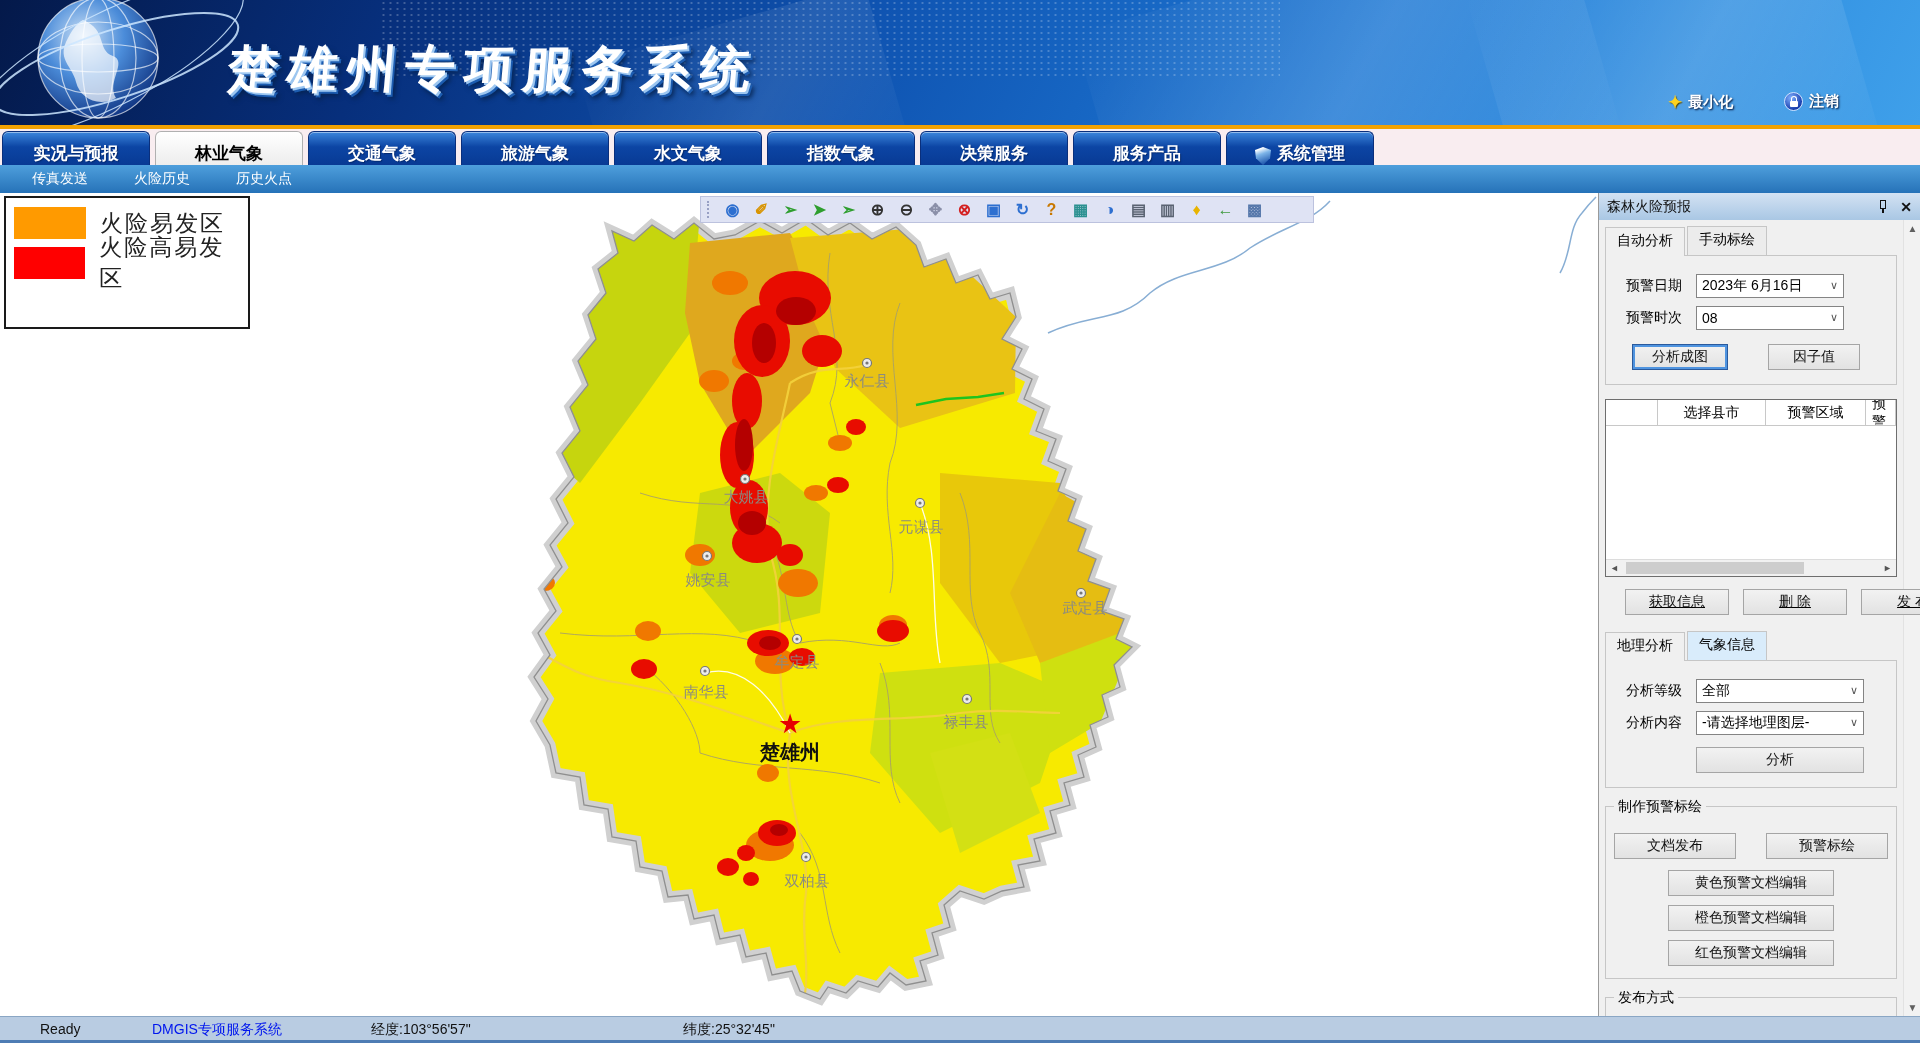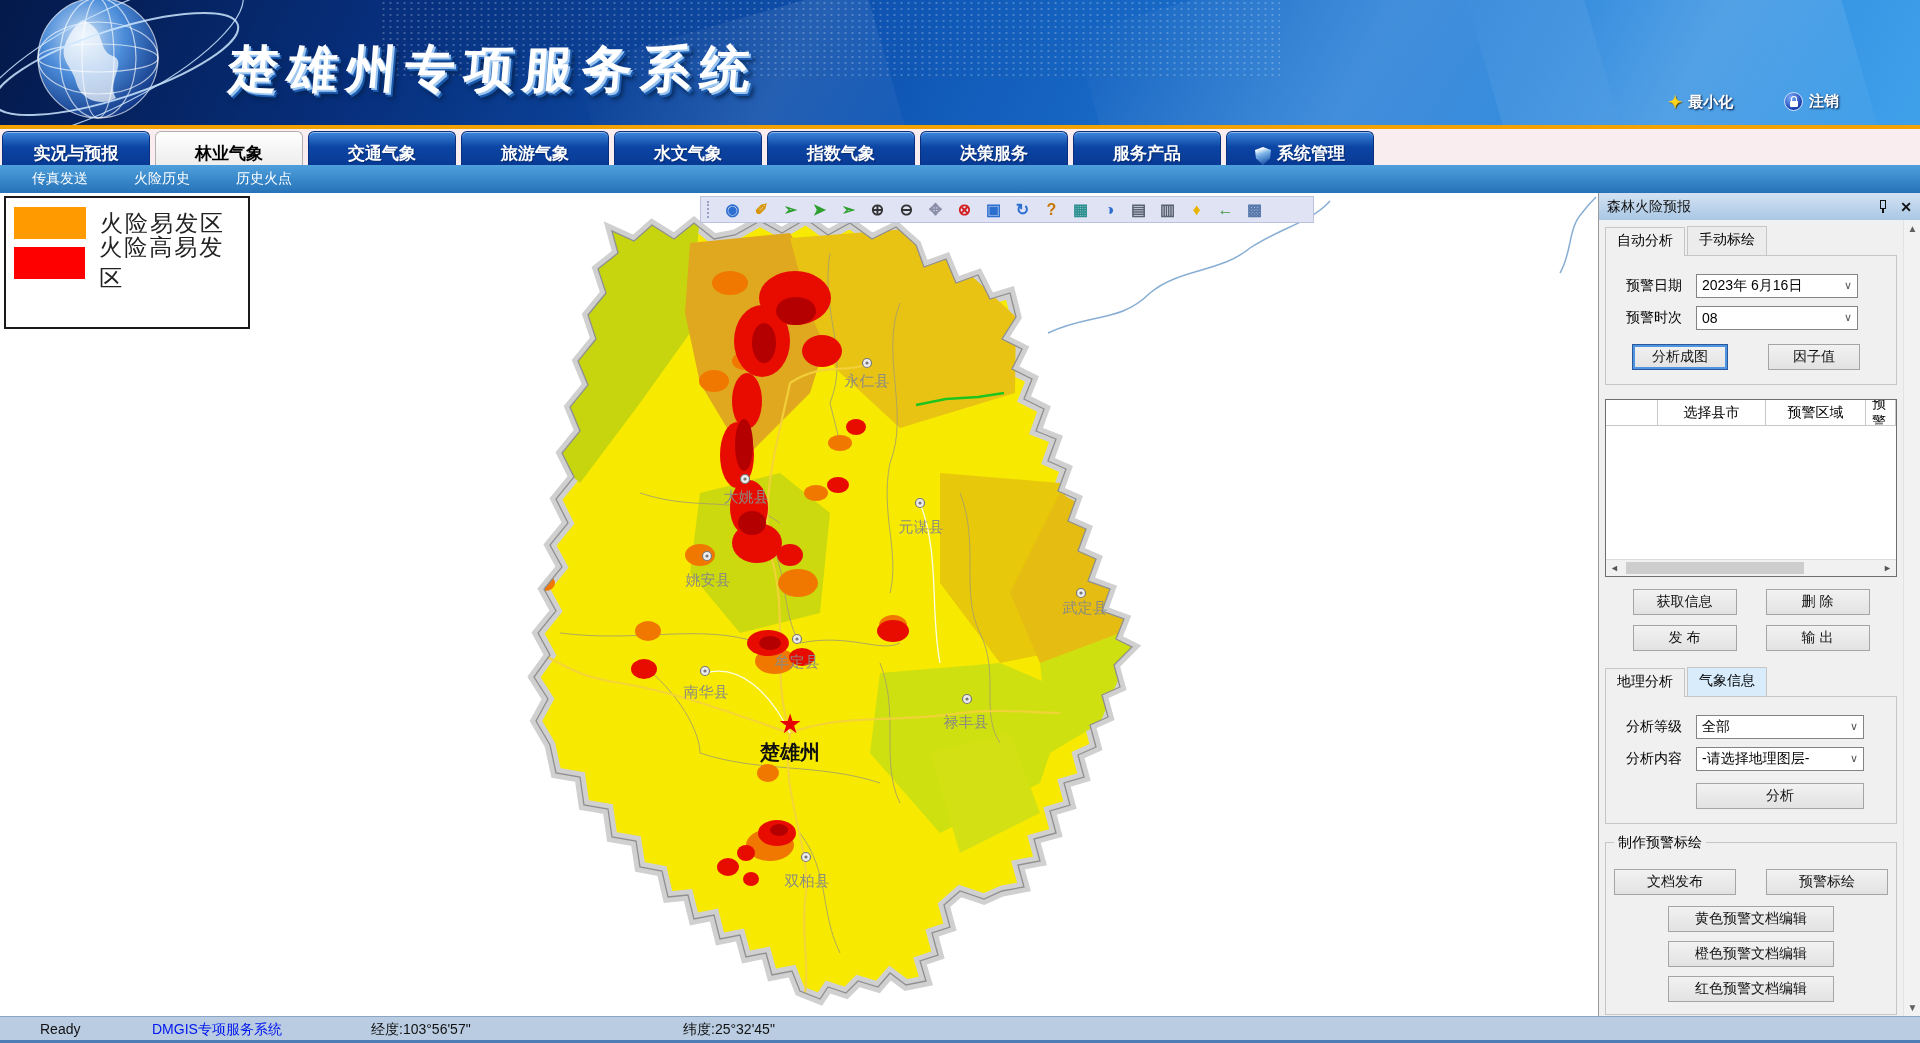--- a/index.html
+++ b/index.html
@@ -88,37 +88,37 @@
   .vs-arrow { position:absolute; left:0; width:17px; height:17px; color:#606060; font-size:10px; text-align:center; line-height:17px; cursor:pointer; }
   .vs-up { top:0; } .vs-down { bottom:0; }
   .ptabs { display:flex; margin:6px 0 0 6px; position:relative; z-index:2; }
   .ptab { padding:4px 11px 5px; border:1px solid #c6c6c6; border-bottom:none; background:#ececec;
     cursor:pointer; margin-right:2px; font-size:14px; }
   .ptab.active { background:#f0f0f0; position:relative; top:1px; padding-bottom:6px; }
   .ptab.blue { background:#d9ecfb; }
   .tabpage { margin:0 6px; border:1px solid #c6c6c6; background:#f0f0f0; position:relative; padding:10px 0 12px; }
   .frow { display:flex; align-items:center; margin:8px 0 0 20px; }
   .flabel { width:70px; }
-  .combo { width:162px; height:24px; background:#fff; border:1px solid #848484; position:relative;
+  .combo { width:148px; height:24px; background:#fff; border:1px solid #848484; position:relative;
     display:flex; align-items:center; padding:0 22px 0 5px; cursor:pointer; white-space:nowrap; overflow:hidden; }
   .combo::after { content:"∨"; position:absolute; right:5px; top:4px; color:#555; font-size:11px; }
   .btn { border:1px solid #a5a5a5; background:linear-gradient(#f2f2f2,#e2e2e2); height:26px;
     display:inline-flex; align-items:center; justify-content:center; font-size:14px; cursor:pointer; color:#111; }
   .btnrow1 { display:flex; margin:14px 0 2px 26px; gap:40px; }
   .btn-analyze-map { width:96px; border:1px solid #2b5a9c; box-shadow:0 0 0 2px #4f94e0 inset; }
   .btn-factor { width:92px; }
   .ptable { margin:14px 6px 0; height:178px; background:#fff; border:1px solid #6e6e6e; position:relative; }
   .thead { display:flex; height:26px; border-bottom:1px solid #c8c8c8; }
   .th { border-right:1px solid #c8c8c8; display:flex; align-items:center; justify-content:center; font-size:14px; }
   .th0 { width:52px; } .th1 { width:108px; } .th2 { width:100px; } .th3 { flex:1; overflow:hidden; justify-content:flex-start; padding-left:6px; }
   .hscroll { position:absolute; left:0; right:0; bottom:0; height:17px; background:#f1f1f1; border-top:1px solid #dcdcdc; }
   .hs-arrow { position:absolute; top:0; width:17px; height:16px; font-size:9px; color:#555; text-align:center; line-height:16px; cursor:pointer; }
   .hs-left { left:0; } .hs-right { right:0; }
   .hs-thumb { position:absolute; left:20px; top:2px; height:12px; width:178px; background:#cdcdcd; cursor:pointer; }
-  .btn-grid { display:grid; grid-template-columns:1fr 1fr; gap:10px 14px; margin:12px 26px 0 26px; }
+  .btn-grid { display:grid; grid-template-columns:1fr 1fr 1fr 1fr; gap:10px 14px; margin:12px 26px 0 26px;text-decoration:underline; }
   .btn-grid .btn { width:104px; justify-self:center; }
   .tabpage2 .combo { width:168px; }
   .btn-analyze { width:168px; margin:12px 0 2px 90px; }
   .groupbox { margin:18px 6px 0; border:1px solid #c6c6c6; position:relative; padding:26px 8px 12px; }
   .gb-label { position:absolute; top:-9px; left:8px; background:#f0f0f0; padding:0 4px; font-size:14px; }
   .gb-row { display:flex; justify-content:space-between; gap:26px; }
   .gb-row .btn { width:122px; }
   .gb-stack { display:flex; flex-direction:column; align-items:center; gap:9px; margin-top:11px; }
   .gb-stack .btn { width:166px; }
   

